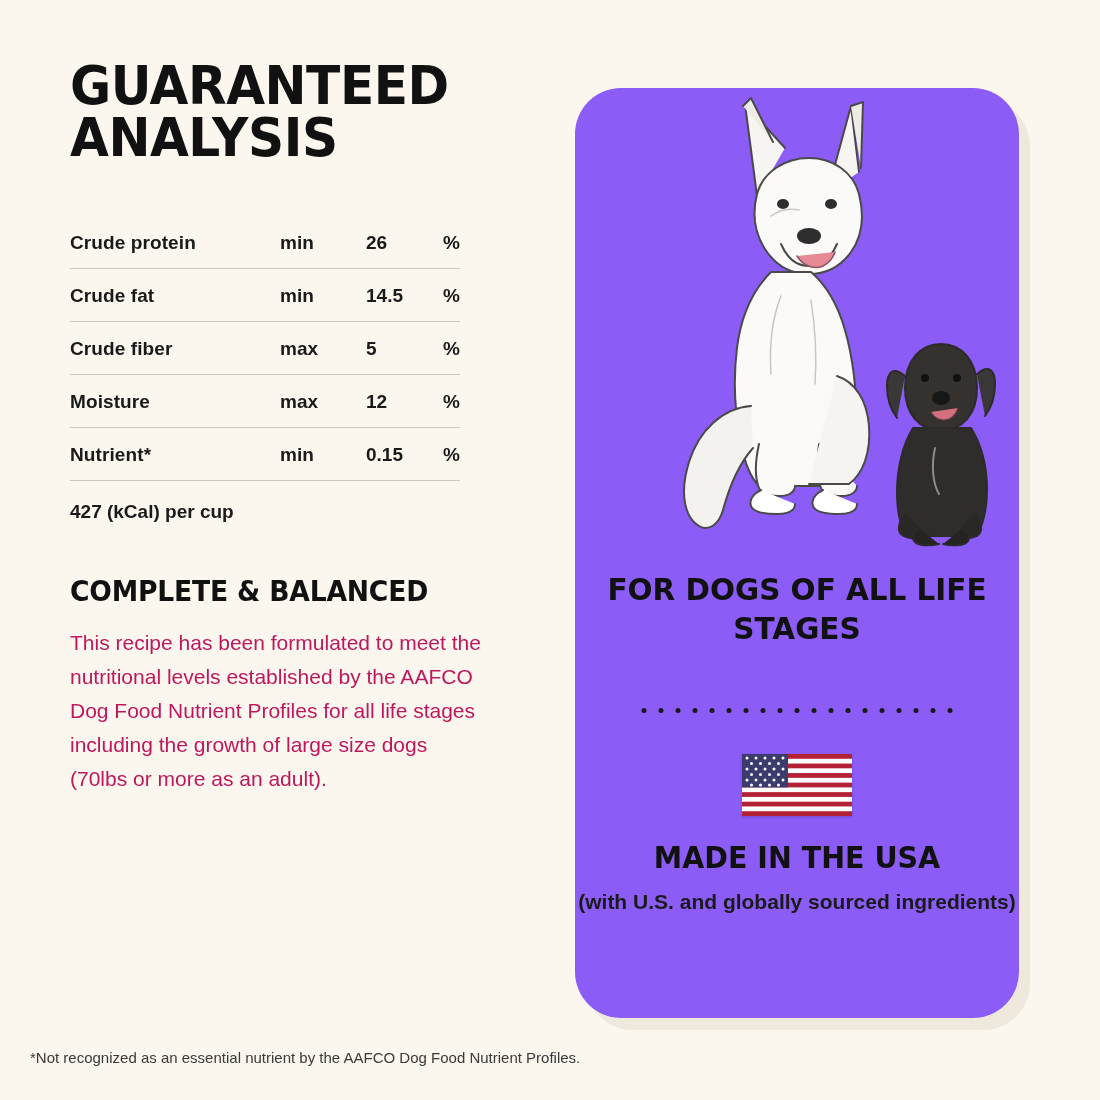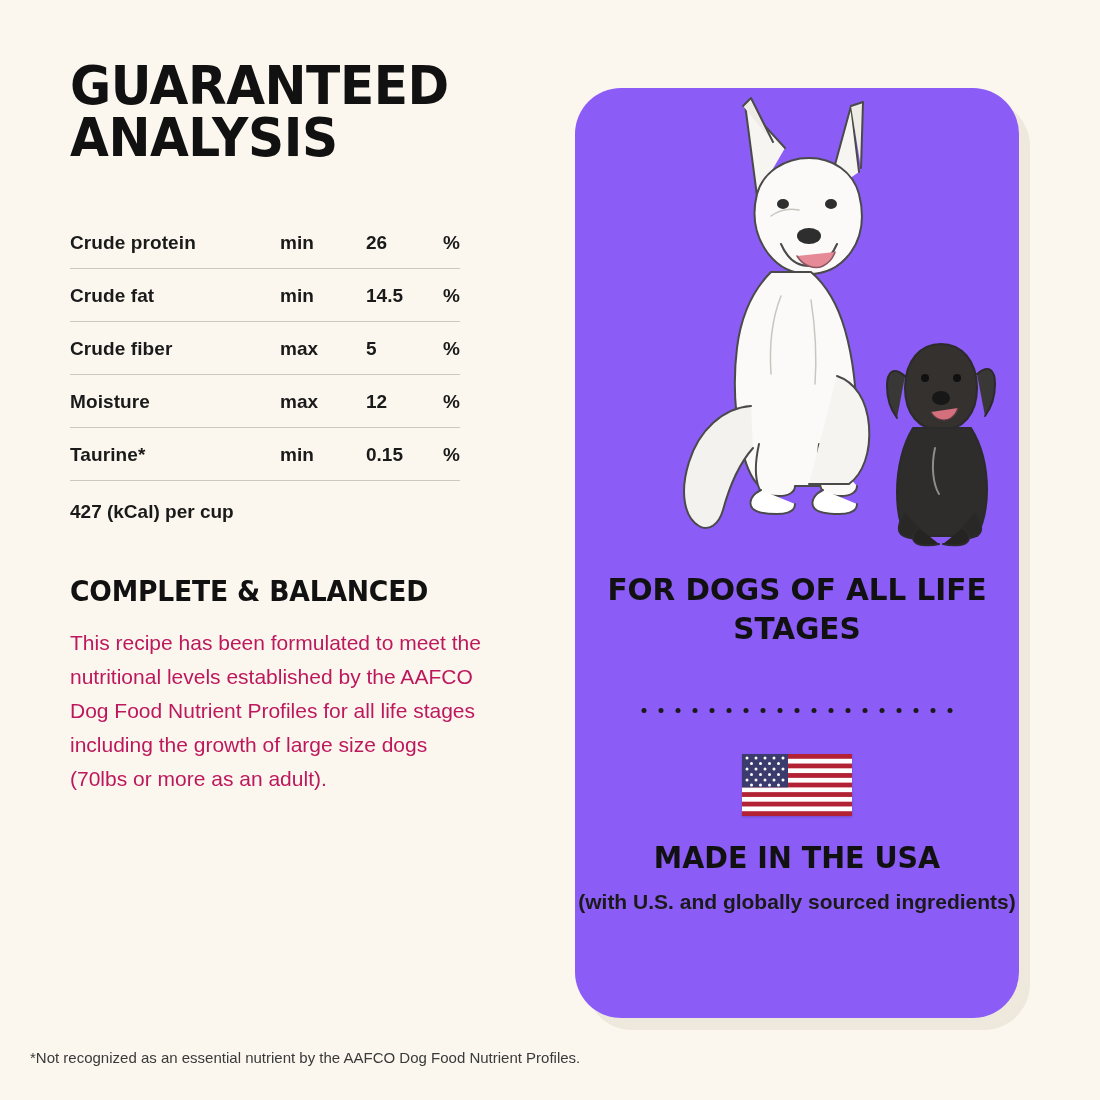--- a/index.html
+++ b/index.html
@@ -205,21 +205,21 @@
         <span class="value">5</span>
         <span class="unit">%</span>
       </div>
       <div class="row">
         <span class="nutrient">Moisture</span>
         <span class="qualifier">max</span>
         <span class="value">12</span>
         <span class="unit">%</span>
       </div>
       <div class="row">
-        <span class="nutrient">Taurine*</span>
+        <span class="nutrient">Nutrient*</span>
         <span class="qualifier">min</span>
         <span class="value">0.15</span>
         <span class="unit">%</span>
       </div>
     </div>
 
     <div class="kcal">427 (kCal) per cup</div>
 
     <div class="subhead">COMPLETE &amp; BALANCED</div>
     <div class="body-copy">This recipe has been formulated to meet the nutritional levels established by the AAFCO Dog Food Nutrient Profiles for all life stages including the growth of large size dogs (70lbs or more as an adult).</div>

